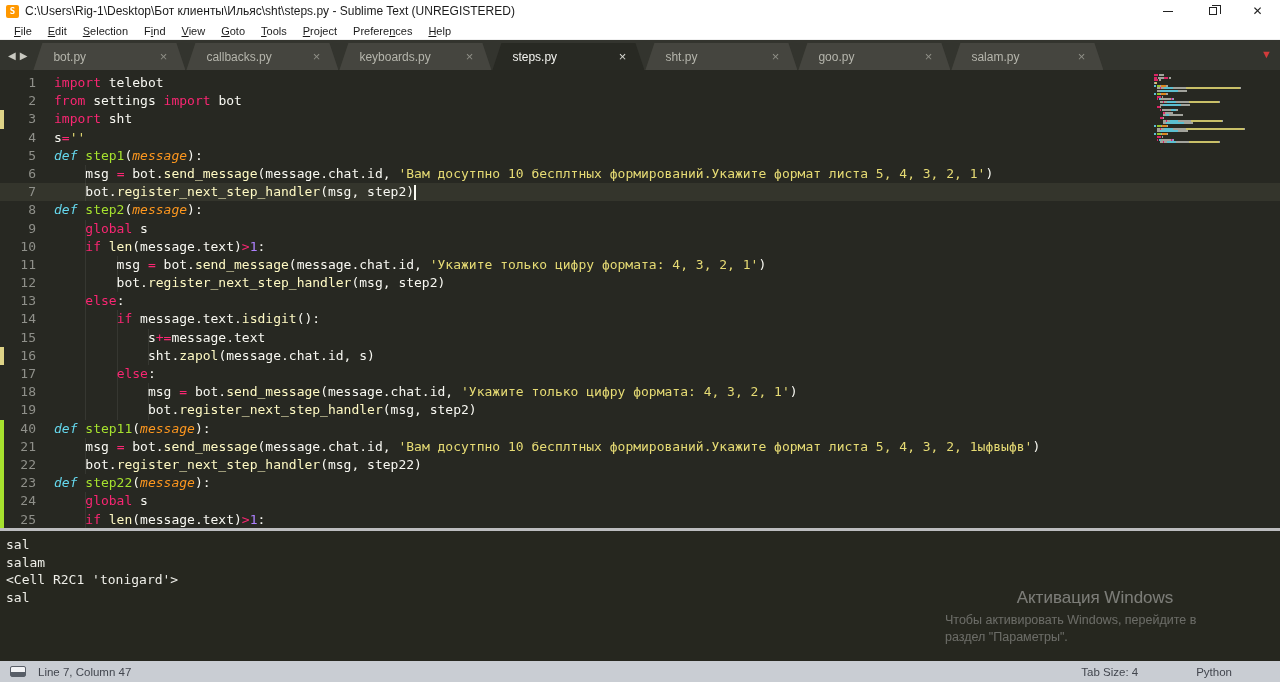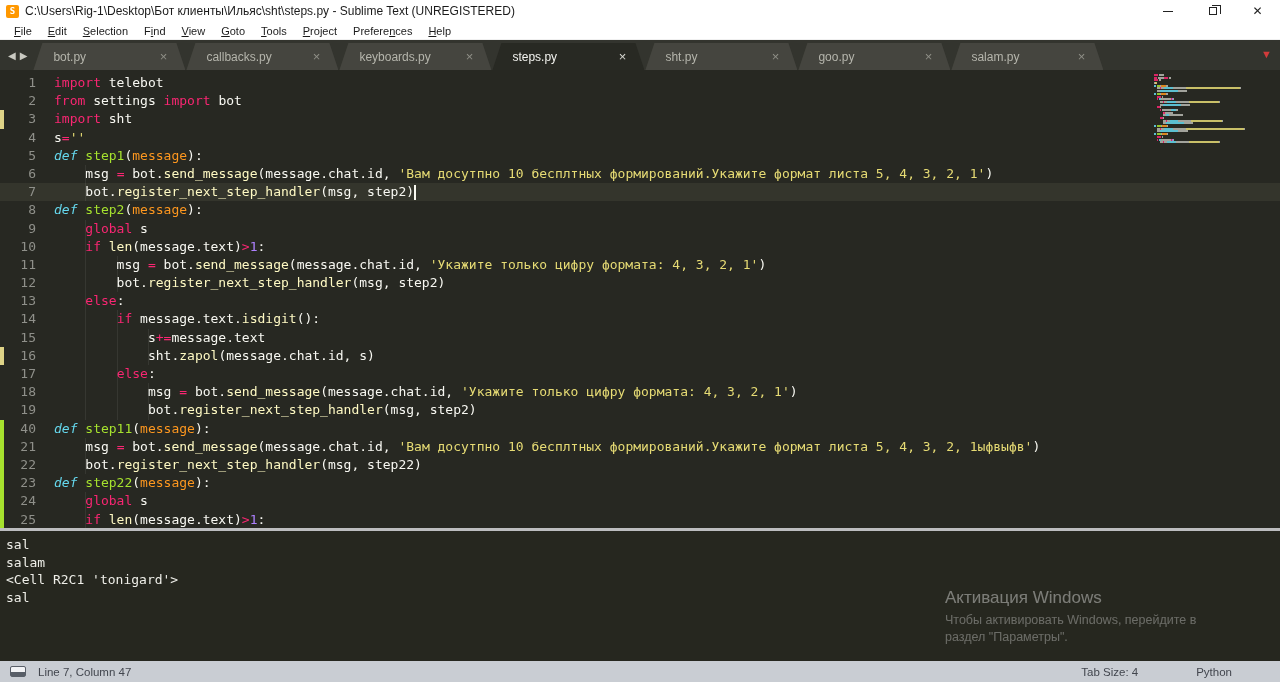--- a/index.html
+++ b/index.html
@@ -44,40 +44,40 @@
   .code-line.current { background:#34352c; }
   .gmark { width:4px; flex:0 0 4px; }
   .gmark.y { background:#ded387; }
   .gmark.g { background:#a6e22e; }
   .lnum { width:34px; flex:0 0 34px; text-align:right; color:#8f908a; padding-right:2px; }
   .ltext { position:relative; padding-left:16px; color:#f8f8f2; }
   .guide { position:absolute; top:0; bottom:0; width:1px; background:rgba(255,255,255,0.07); }
   .tk-kw, .tk-op { color:#f92672; }
   .tk-def { color:#66d9ef; font-style:italic; }
   .tk-fn { color:#a6e22e; }
-  .tk-param { color:#fd971f; }
+  .tk-param { color:#fd971f; font-style:italic; }
   .tk-call { color:#fef9c3; }
   .tk-str { color:#e6db74; }
   .tk-num { color:#ae81ff; }
   .tk-pl { color:#f8f8f2; }
   .tk-cur { display:inline-block; width:1.5px; height:15px; background:#f8f8f0; vertical-align:middle; }
 
   
   .minimap { position:absolute; top:2px; right:4px; width:126px; padding:2px 0 0 4px; }
   .mm-row { height:2px; margin-bottom:0.7px; white-space:nowrap; font-size:0; }
   .mm-seg { display:inline-block; height:2px; opacity:0.85; }
 
   
   .divider { height:3px; background:#bcbdbf; }
   .console { height:130px; background:#26271f; position:relative; padding:5px 0 0 6px; }
   .console-line { font-family:"DejaVu Sans Mono", monospace; font-size:13px; line-height:17.6px; color:#eeeee8; white-space:pre; }
 
   
   .watermark { position:absolute; left:945px; top:588px; width:300px; pointer-events:none; }
-  .wm-title { font-size:17px; color:rgba(255,255,255,0.40); }
+  .wm-title { font-size:17px; color:rgba(255,255,255,0.40);text-align:center; }
   .wm-body { font-size:12.5px; color:rgba(255,255,255,0.32); line-height:17px; margin-top:4px; }
 
   
   .statusbar { height:21px; background:#c9cdd3; display:flex; align-items:center; font-size:11.5px; color:#42464e; }
   .sb-icon { width:16px; height:11px; border:1px solid #595f68; border-radius:2px; margin:0 12px 0 10px;
              position:relative; background:#f2f3f5; }
   .sb-icon:after { content:""; position:absolute; left:0; right:0; bottom:0; height:4px; background:#595f68; }
   .sb-left { display:flex; align-items:center; }
   .sb-right { margin-left:auto; display:flex; align-items:center; gap:58px; padding-right:48px; }
 </style>

